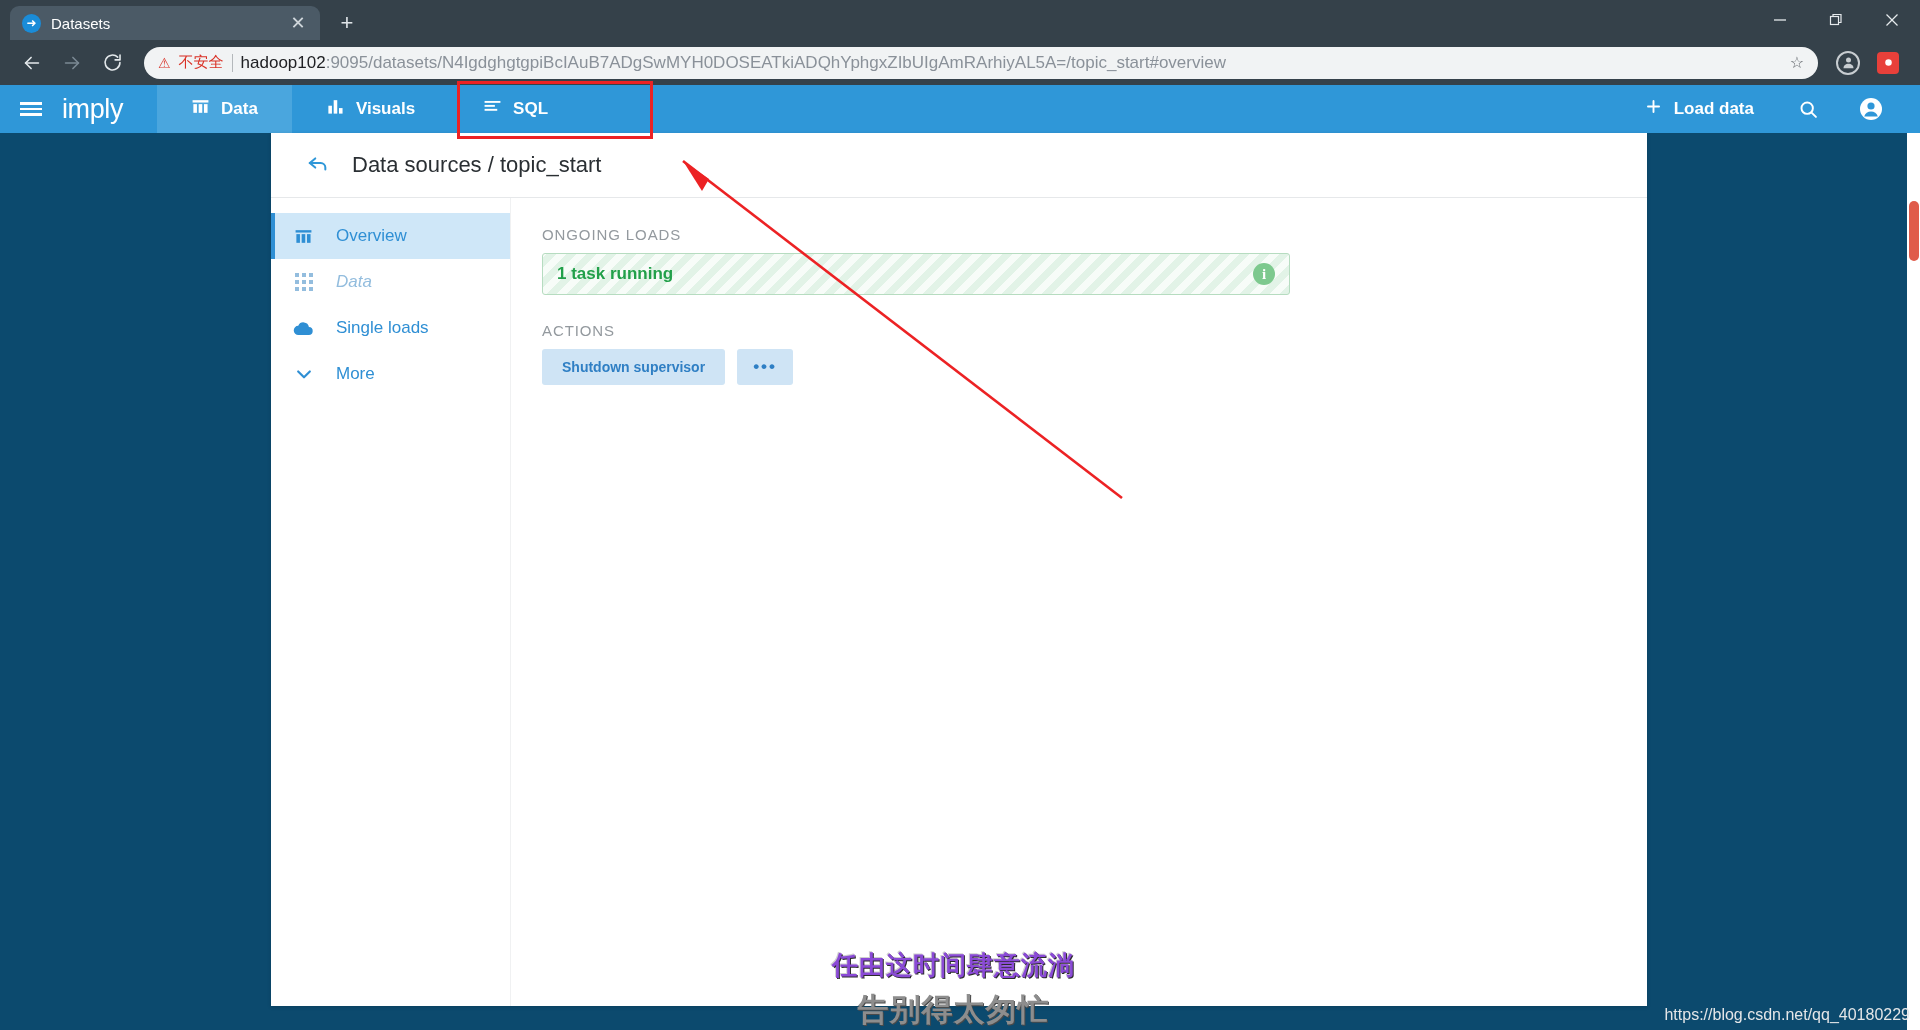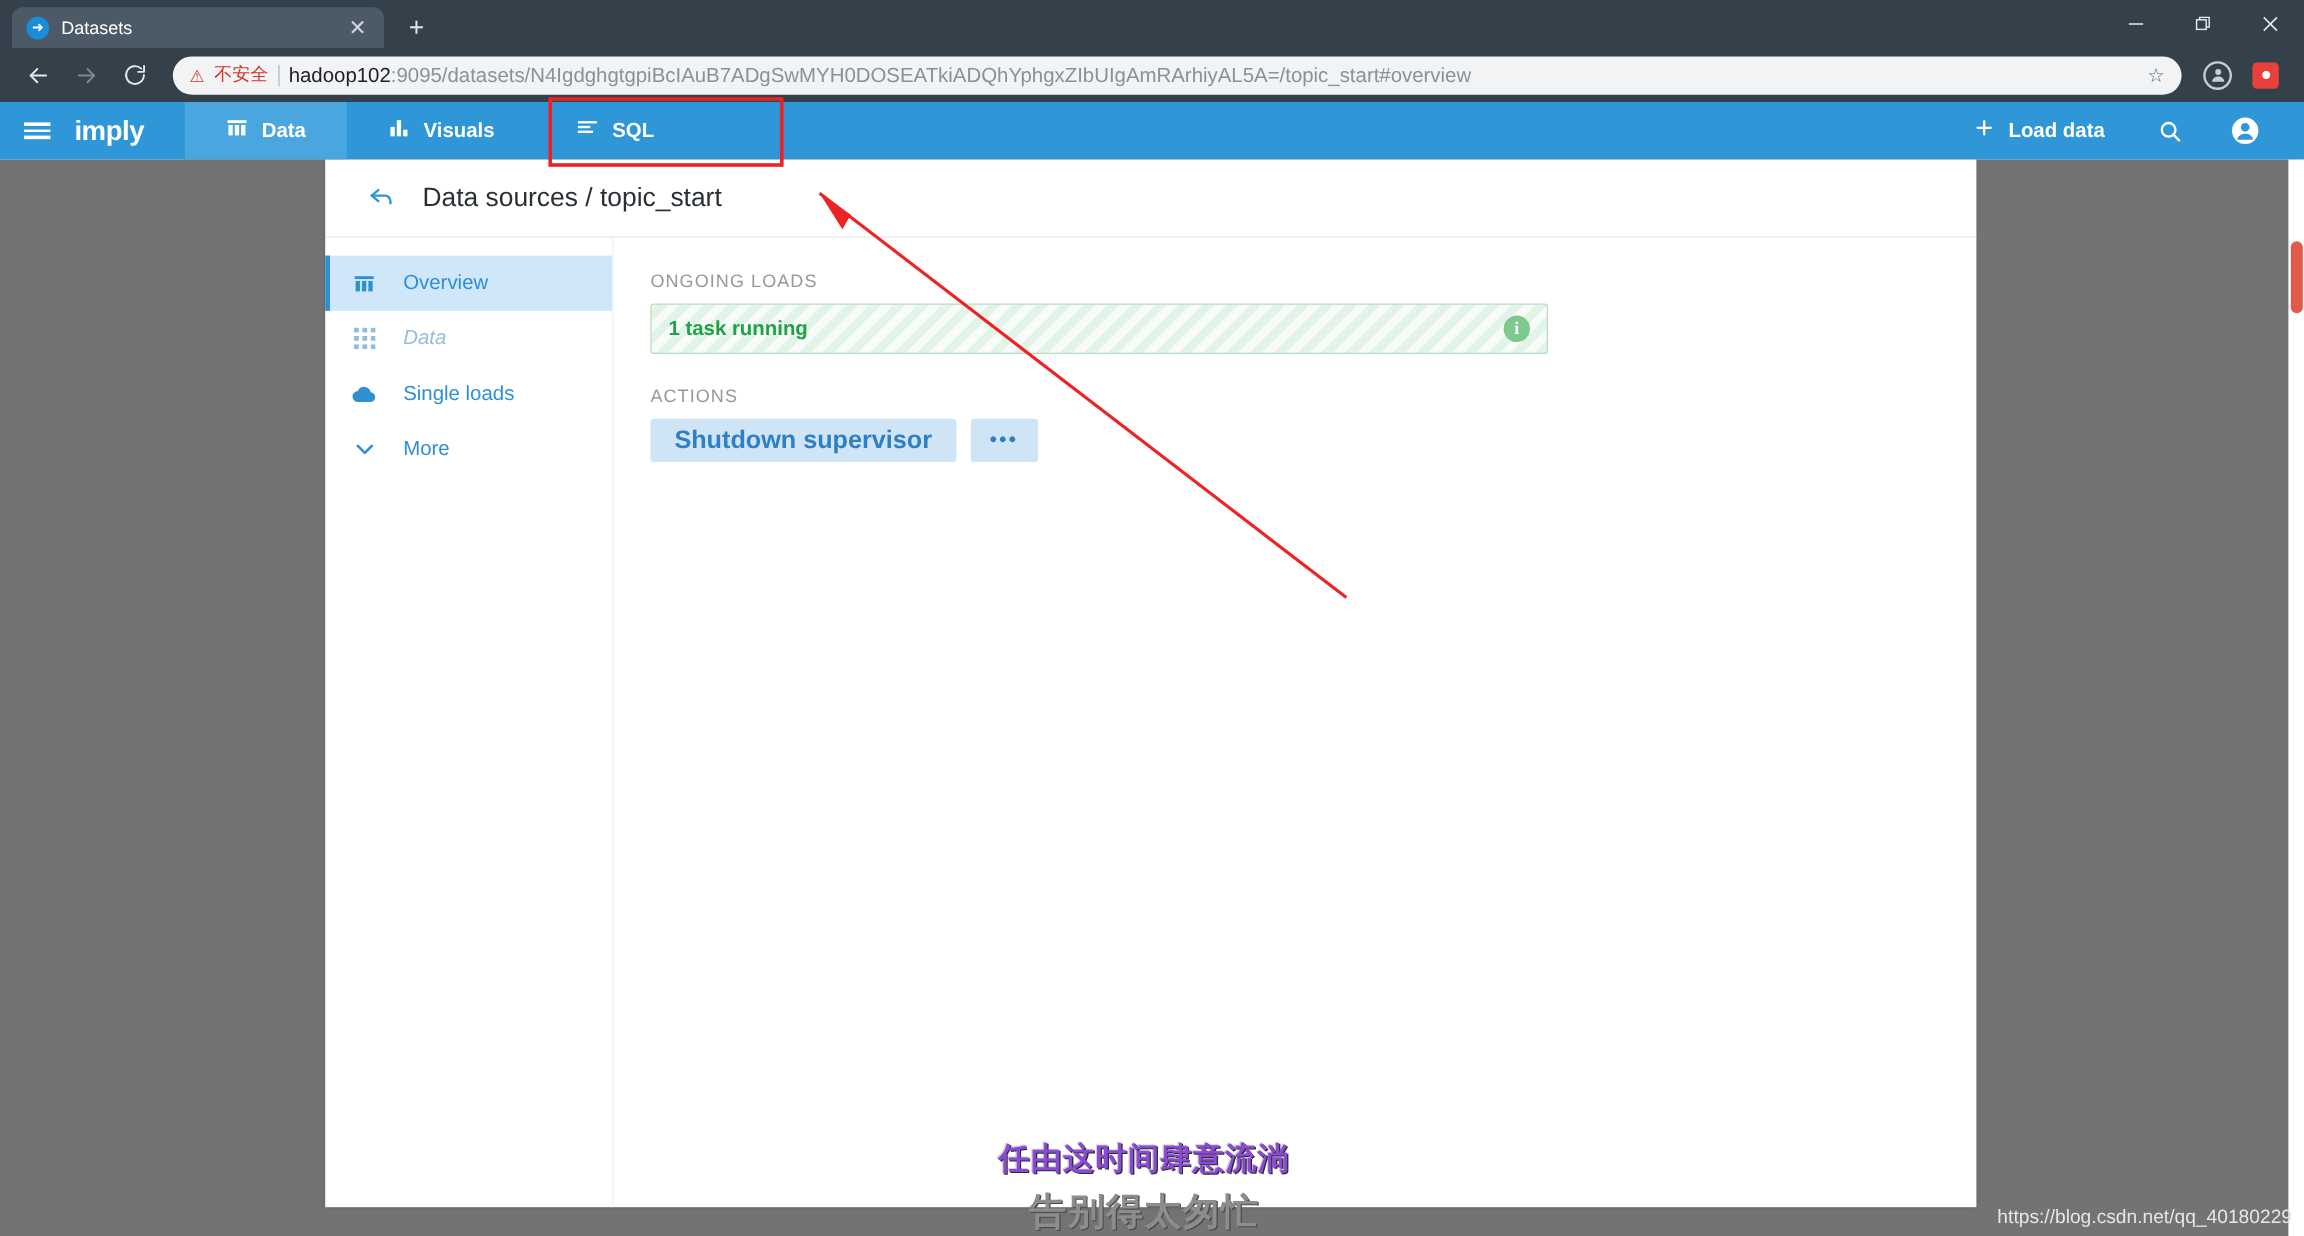--- a/index.html
+++ b/index.html
@@ -98,21 +98,21 @@
   }
   .hamburger {
     width: 62px; display: flex; align-items: center;
     justify-content: center; cursor: pointer;
   }
   .hamburger span {
     display: block; width: 22px; height: 2.5px; background: #fff;
     margin: 3px 0;
   }
   .brand {
-    color: #fff; font-size: 23px; font-weight: 700;
+    color: #fff; font-size: 27px; font-weight: 400;
     display: flex; align-items: center; padding-right: 34px;
     letter-spacing: -0.4px;
   }
   .nav-tab {
     display: flex; align-items: center; gap: 11px;
     padding: 0 34px; color: #ffffff; font-size: 17px;
     font-weight: 600; cursor: pointer;
   }
   .nav-tab.active { background: #4aa6de; }
   .nav-right {
@@ -133,21 +133,21 @@
   .red-box {
     position: absolute; border: 3px solid #ec2224;
     left: 457px; top: -4px; width: 196px; height: 58px;
     pointer-events: none; z-index: 6;
   }
 
   
   .page-wrap {
     position: relative; width: 1920px;
     height: calc(1030px - 40px - 45px - 48px);
-    background: #737373;
+    background: #0c4a6e;
   }
   .content-card {
     position: absolute; left: 271px; top: 0;
     width: 1376px; height: 873px;
     background: #fff;
     box-shadow: 0 1px 4px rgba(0,0,0,0.16);
   }
   .card-header {
     height: 65px; border-bottom: 1px solid #e6e8ea;
     display: flex; align-items: center; padding-left: 35px; gap: 22px;
@@ -188,21 +188,21 @@
   .info-badge {
     margin-left: auto; width: 22px; height: 22px; border-radius: 50%;
     background: #7dc98e; color: #fff; font-size: 15px; font-weight: 700;
     display: flex; align-items: center; justify-content: center;
     font-family: "Liberation Serif", serif; cursor: pointer;
   }
   .actions-row { display: flex; gap: 12px; align-items: center; }
   .btn {
     background: #cfe4f5; color: #2f7fc4; border: none;
     height: 36px; padding: 0 20px; border-radius: 3px;
-    font-size: 21px; font-weight: 600; cursor: pointer;
+    font-size: 14px; font-weight: 600; cursor: pointer;
     font-family: "Liberation Sans", sans-serif;
   }
   .btn-dots { padding: 0 16px; letter-spacing: 2px; font-size: 17px; }
 
   
   .arrow-svg { position: absolute; left: 0; top: 0; pointer-events: none; z-index: 5; }
 
   
   .wm-center {
     position: absolute; left: 0; right: 11px; top: 815px;

